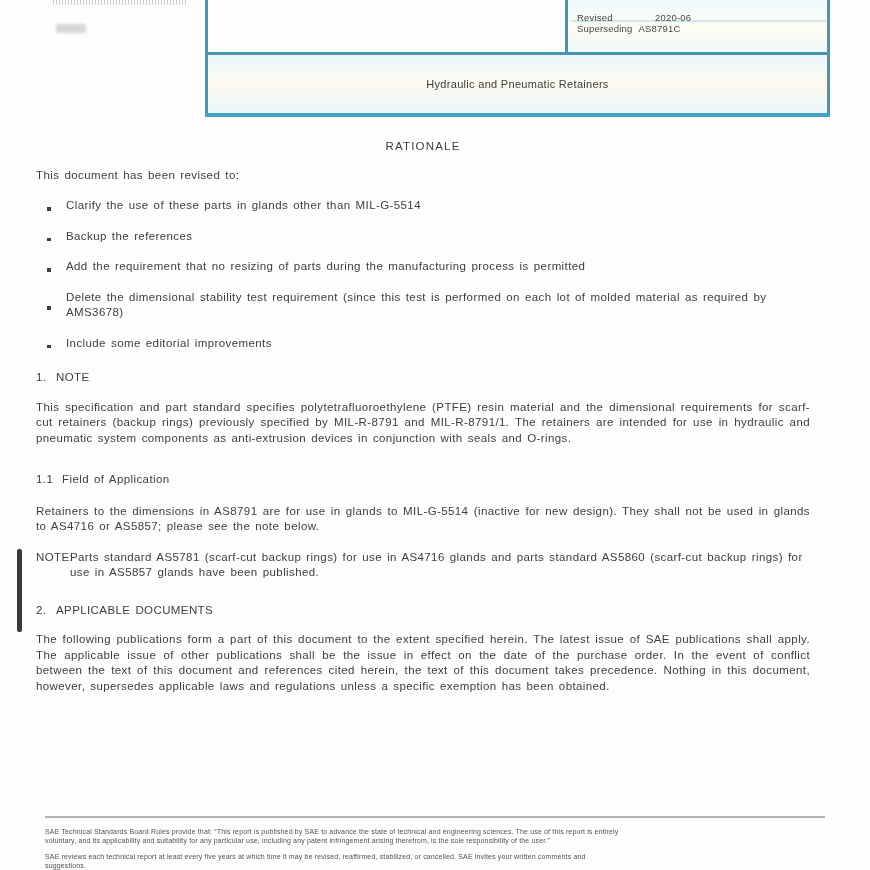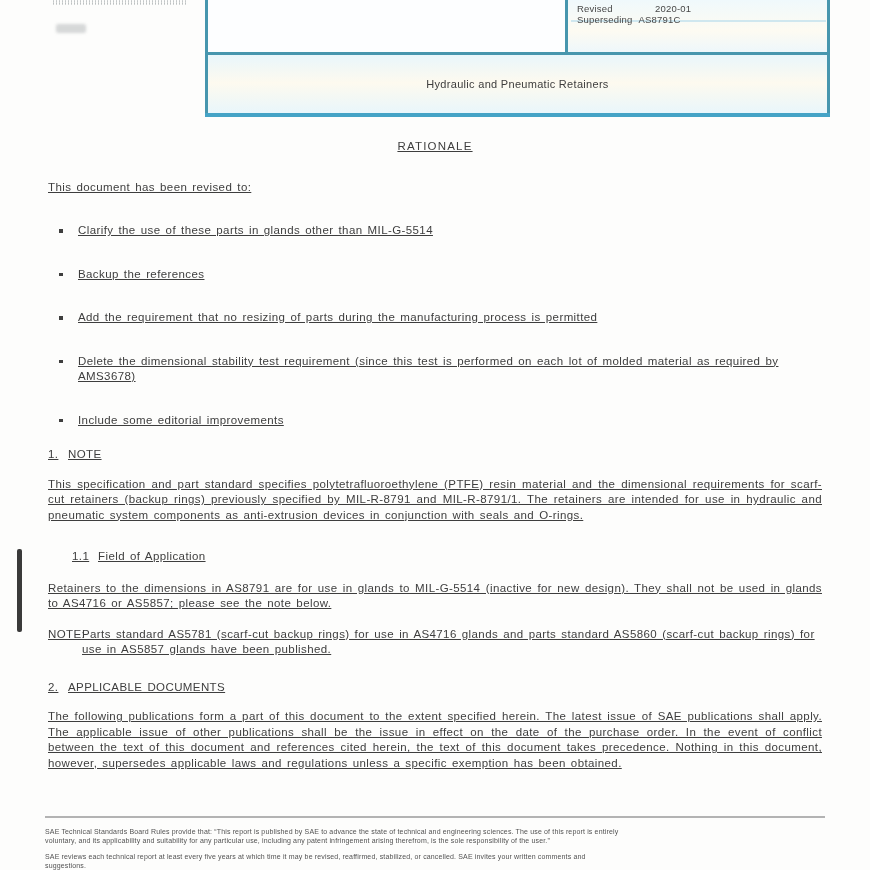--- a/index.html
+++ b/index.html
@@ -31,39 +31,39 @@
                 display:flex; flex-direction:column; align-items:center; justify-content:center;
                 font-size:11px; line-height:14px; color:#3d3d3d; letter-spacing:.3px; text-align:right; }
   .bv { position:absolute; width:3px; background:#4796ae; top:0; }
   .bv-left  { left:0;    height:117px; }
   .bv-mid   { left:360px; height:54px; }
   .bv-right { right:0;   height:117px; }
   .bh { position:absolute; left:0; right:0; height:3px; background:#4796ae; }
   .bh-mid   { top:52px; }
   .bh-bot   { top:113px; height:4px; background:#45a3c6; }
   .bh-inner { position:absolute; left:366px; right:4px; top:20px; height:2px; background:#cfe7ef; }
-  .docinfo { position:absolute; left:372px; top:3px; right:8px; font-size:9.5px; color:#474747; letter-spacing:.2px; }
+  .docinfo { position:absolute; left:372px; top:12px; right:8px; font-size:9.5px; color:#474747; letter-spacing:.2px; }
   .row-rev { display:flex; }
   .row-rev .lab { width:78px; }
   .row-sup { display:flex; gap:6px; }
   
   .cbar { position:absolute; left:17px; top:549px; width:5px; height:83px;
           background:#3a3a3a; border-radius:2px; filter:blur(.4px); }
   
-  .content { position:absolute; left:48px; top:139px; width:774px;
-             font-size:11.5px; line-height:15.5px; letter-spacing:.4px; word-spacing:1.5px;text-decoration:underline; }
+  .content { position:absolute; left:36px; top:139px; width:774px;
+             font-size:11.5px; line-height:15.5px; letter-spacing:.4px; word-spacing:1.5px; }
   .h-rat  { text-align:center; letter-spacing:1.2px; margin:0; }
-  .intro  { margin-top:25px; }
-  .bullet { display:flex; margin-top:28px; }
+  .intro  { margin-top:13px; }
+  .bullet { display:flex; margin-top:15px;align-items:center; }
   .bullet .bm { width:30px; box-sizing:border-box; padding-left:11px; }
   .bullet .sq { display:block; width:3.5px; height:3.5px; background:#3e3e3e; margin-top:6px; }
   .bullet .bt { flex:1; }
   .sec { display:flex; margin-top:19px; }
   .sec .sn { width:20px; }
-  .sec.sub { margin-top:26px;margin-left:24px; }
+  .sec.sub { margin-top:26px; }
   .sec.sub .sn { width:26px; }
   .para { margin-top:14px; text-align:justify; }
   .para.gap { margin-top:16px; }
   .note { display:flex; margin-top:15px; }
   .note .nl { width:34px; }
   .note .nt { flex:1; }
   .sec.s2 { margin-top:22px; }
   
   .frule  { position:absolute; left:45px; right:45px; top:816px; height:2px; background:#b3b3b3; }
   .footer { position:absolute; left:45px; right:40px; top:827px;
@@ -82,21 +82,21 @@
   <div class="smudge"></div>
 
   <div class="hdr">
     <div class="cell-left"></div>
     <div class="cell-right"></div>
     <div class="bh-inner"></div>
 
     <div class="docinfo">
       <div class="row-rev">
         <span class="lab">Revised</span>
-        <span class="val">2020-01</span>
+        <span class="val">2020-06</span>
       </div>
       <div class="row-sup">
         <span>Superseding</span>
         <span>AS8791C</span>
       </div>
     </div>
 
     <div class="titlebox">
       <div>Hydraulic and Pneumatic Retainers</div>
     </div>

